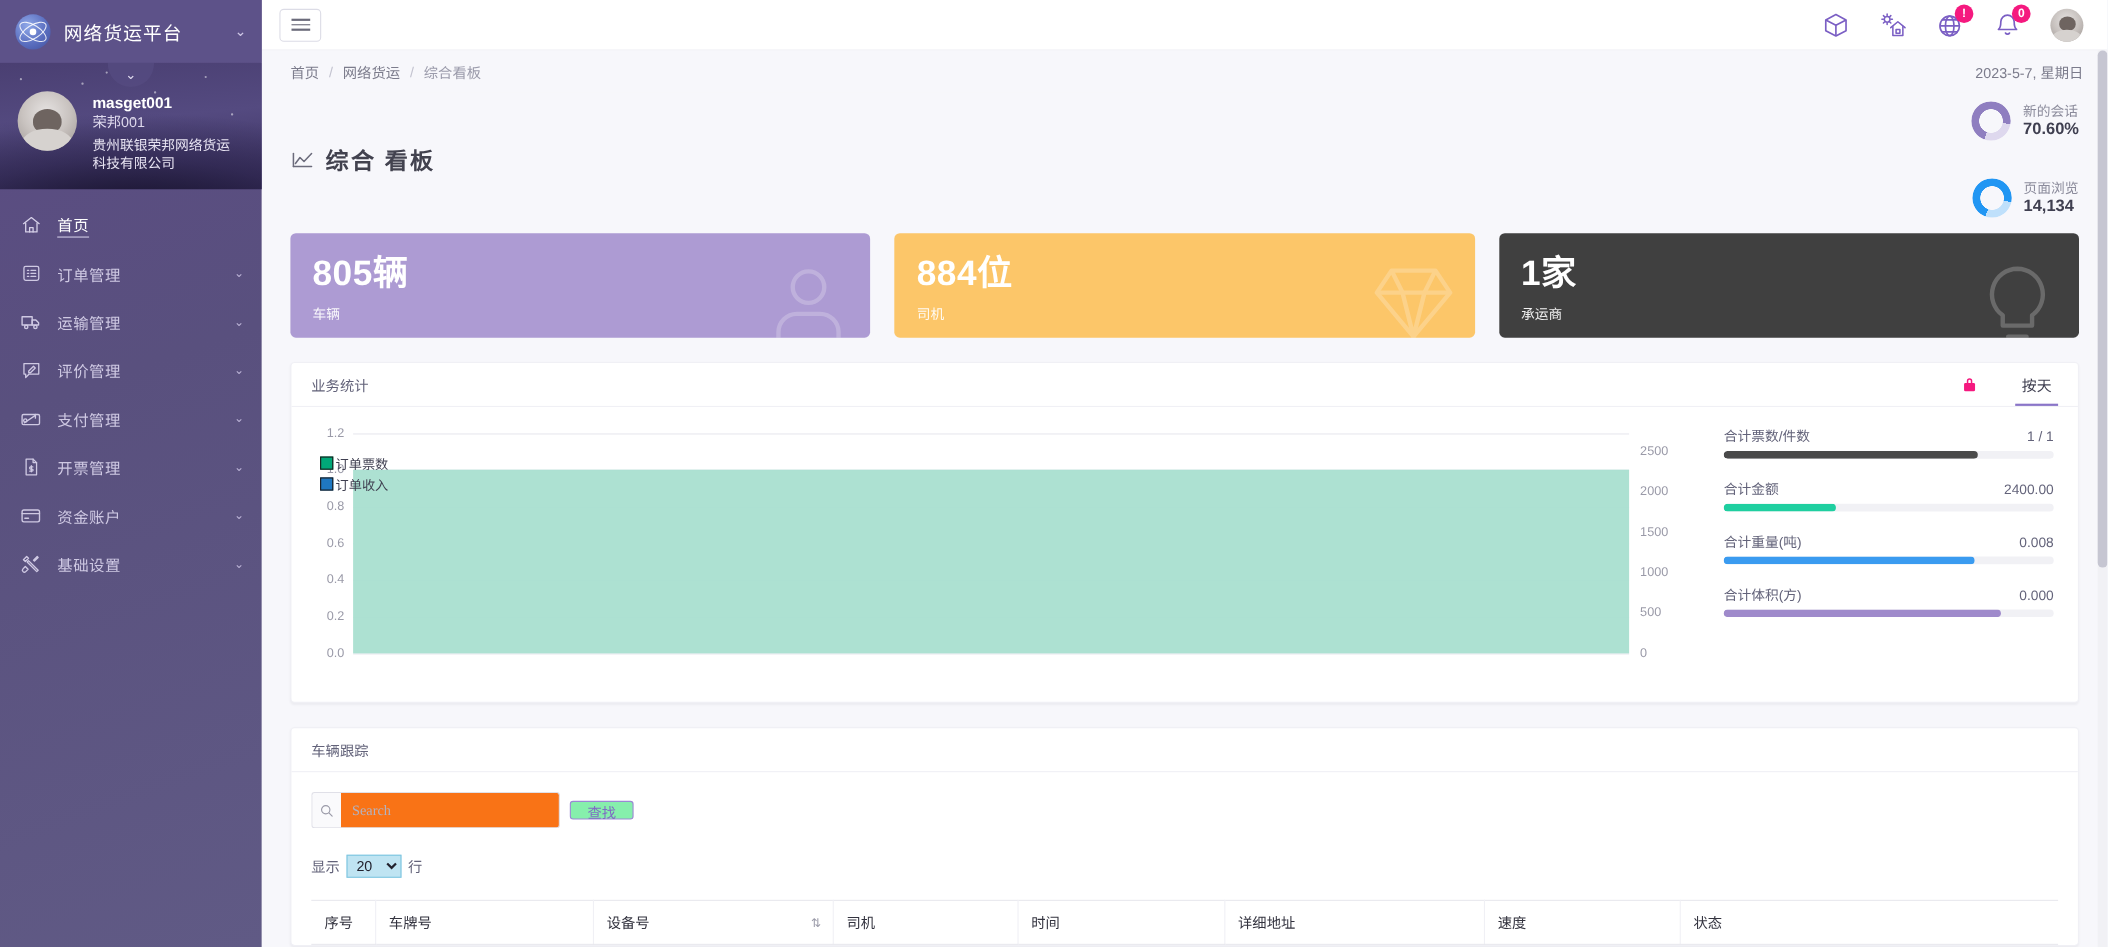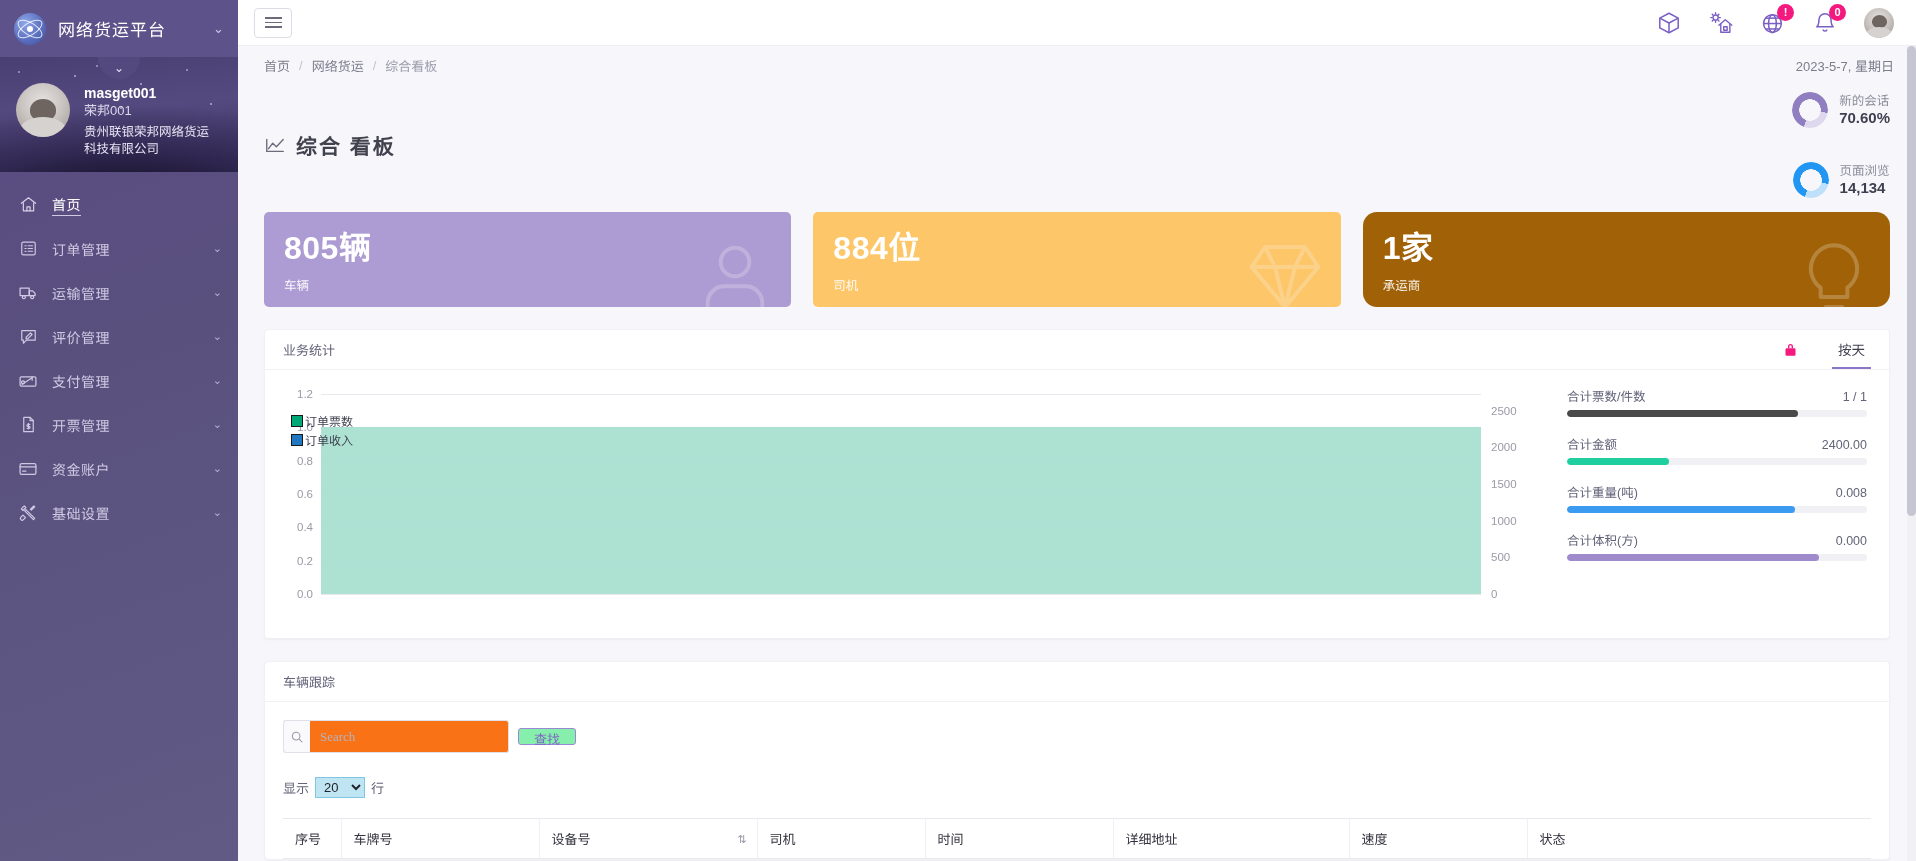--- a/index.html
+++ b/index.html
@@ -186,21 +186,21 @@
   .card {
     flex: 1 1 0; height: 95px; border-radius: 5px;
     position: relative; overflow: hidden;
     padding: 17px 20px; color: #fff;
   }
   .card-num { font-size: 32px; font-weight: bold; line-height: 38px; letter-spacing: .5px; }
   .card-lbl { font-size: 12.5px; margin-top: 8px; opacity: .92; }
   .card-deco { position: absolute; right: 16px; bottom: -14px; opacity: .22; }
   .c-purple { background: #ad9bd3; }
   .c-yellow { background: #fcc669; }
-  .c-teal   { background: #a16207; border-radius: 14px; }
+  .c-teal   { background: #404040; }
   .c-blue   { background: #6cb2f0; }
 
   
   .panel {
     margin: 22px 26px 0 26px;
     background: #fff; border-radius: 4px;
     box-shadow: 0 1px 2px rgba(60,60,90,.06);
     border: 1px solid #f0f0f5;
   }
   .panel-head {

